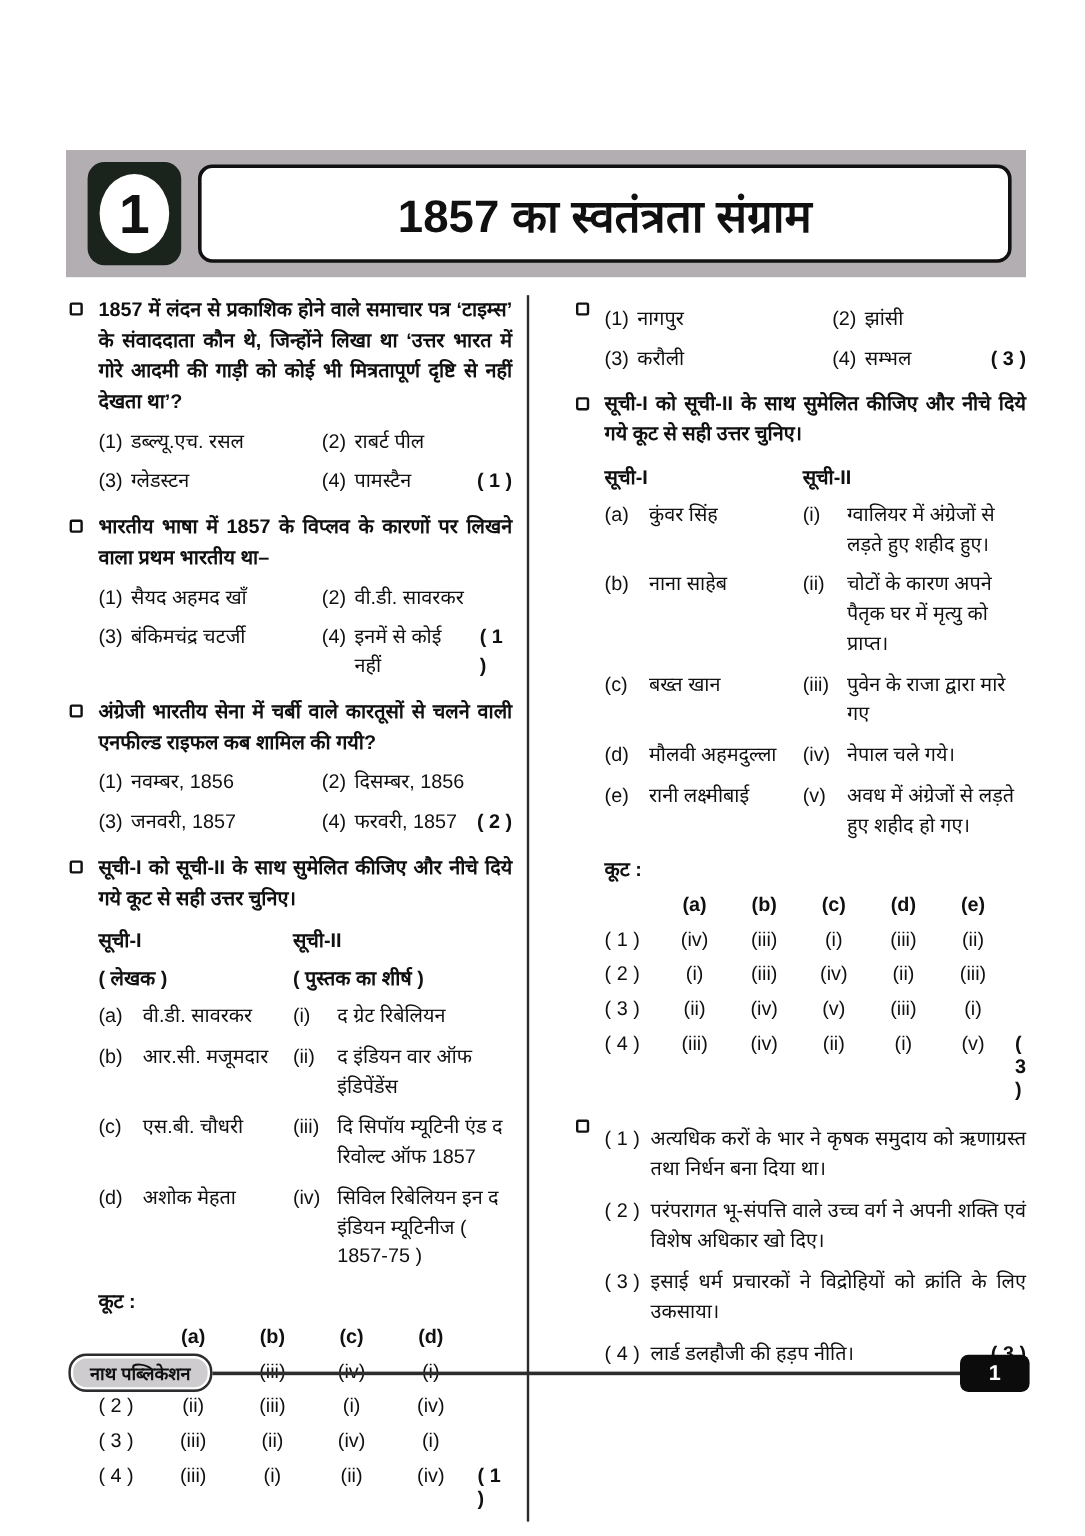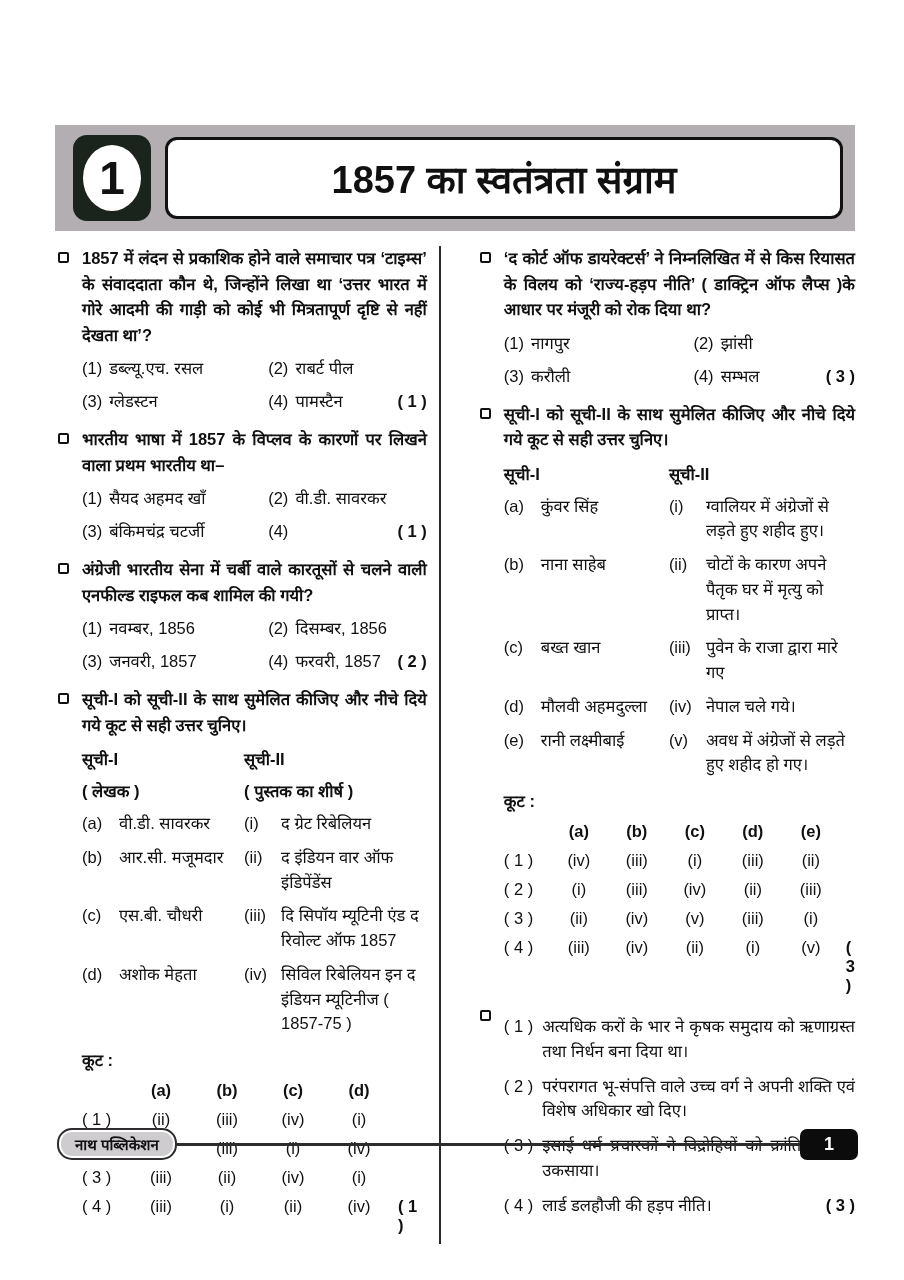--- a/index.html
+++ b/index.html
@@ -173,20 +173,21 @@
             <div class="opt">
                 <span class="opt-num">(2)</span>
                 <span class="opt-text">वी.डी. सावरकर</span>
               </div>
             <div class="opt">
                 <span class="opt-num">(3)</span>
                 <span class="opt-text">बंकिमचंद्र चटर्जी</span>
               </div>
             <div class="opt">
                 <span class="opt-num">(4)</span>
+                <span class="opt-text">इनमें से कोई नहीं</span>
                 <span class="answer">( 1 )</span>
               </div>
           </div>
         </div>
       </div>
 
       <div class="q">
         <span class="bullet"></span>
         <div class="qb">
           <div class="qt">अंग्रेजी भारतीय सेना में चर्बी वाले कारतूसों से चलने वाली एनफील्ड राइफल कब शामिल की गयी?</div>
@@ -304,21 +305,20 @@
           </div>
         </div>
       </div>
     </div>
 
     <div class="col col-right">
 
       <div class="q">
         <span class="bullet"></span>
         <div class="qb">
-          <div class="qt">‘द कोर्ट ऑफ डायरेक्टर्स’ ने निम्नलिखित में से किस रियासत के विलय को ‘राज्य-हड़प नीति’ ( डाक्ट्रिन ऑफ लैप्स )के आधार पर मंजूरी को रोक दिया था?</div>
           <div class="opt-grid">
             <div class="opt">
                 <span class="opt-num">(1)</span>
                 <span class="opt-text">नागपुर</span>
               </div>
             <div class="opt">
                 <span class="opt-num">(2)</span>
                 <span class="opt-text">झांसी</span>
               </div>
             <div class="opt">

